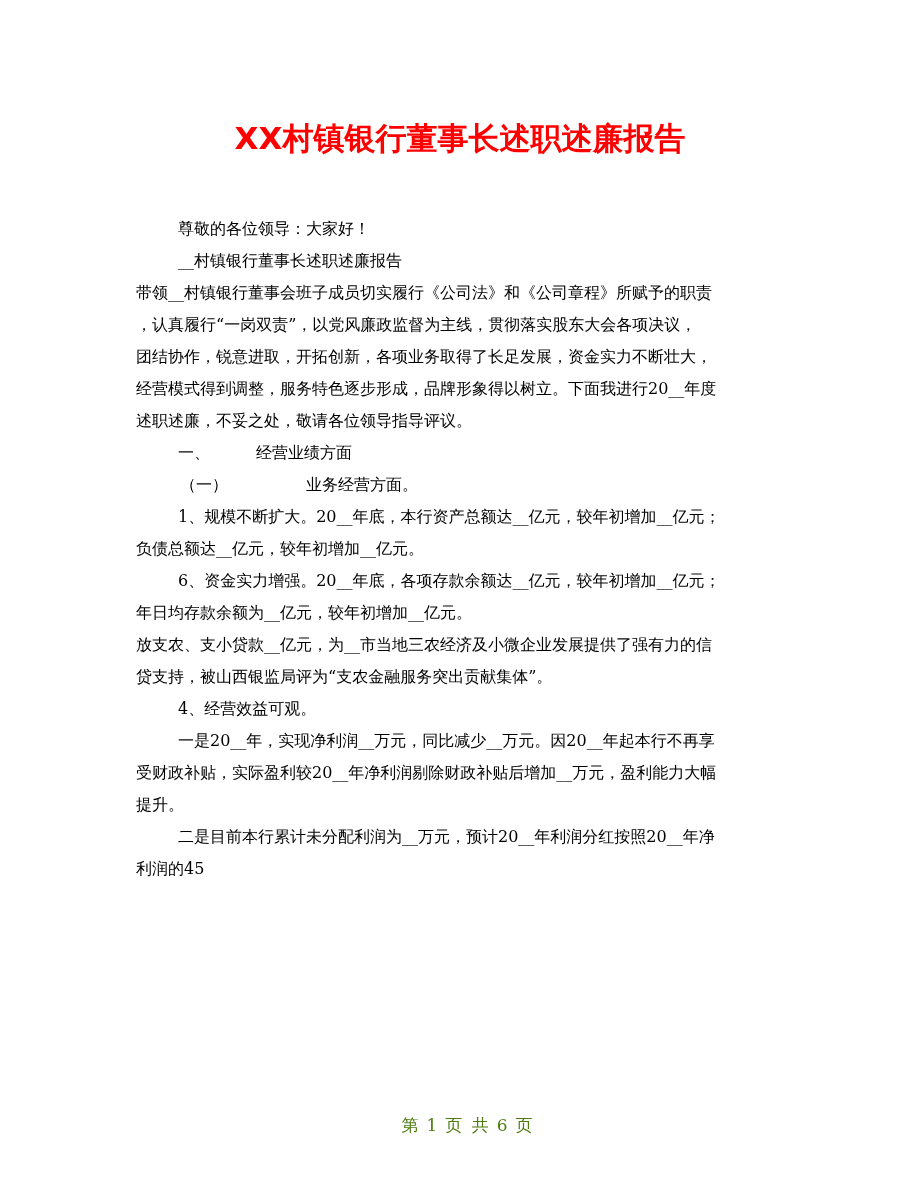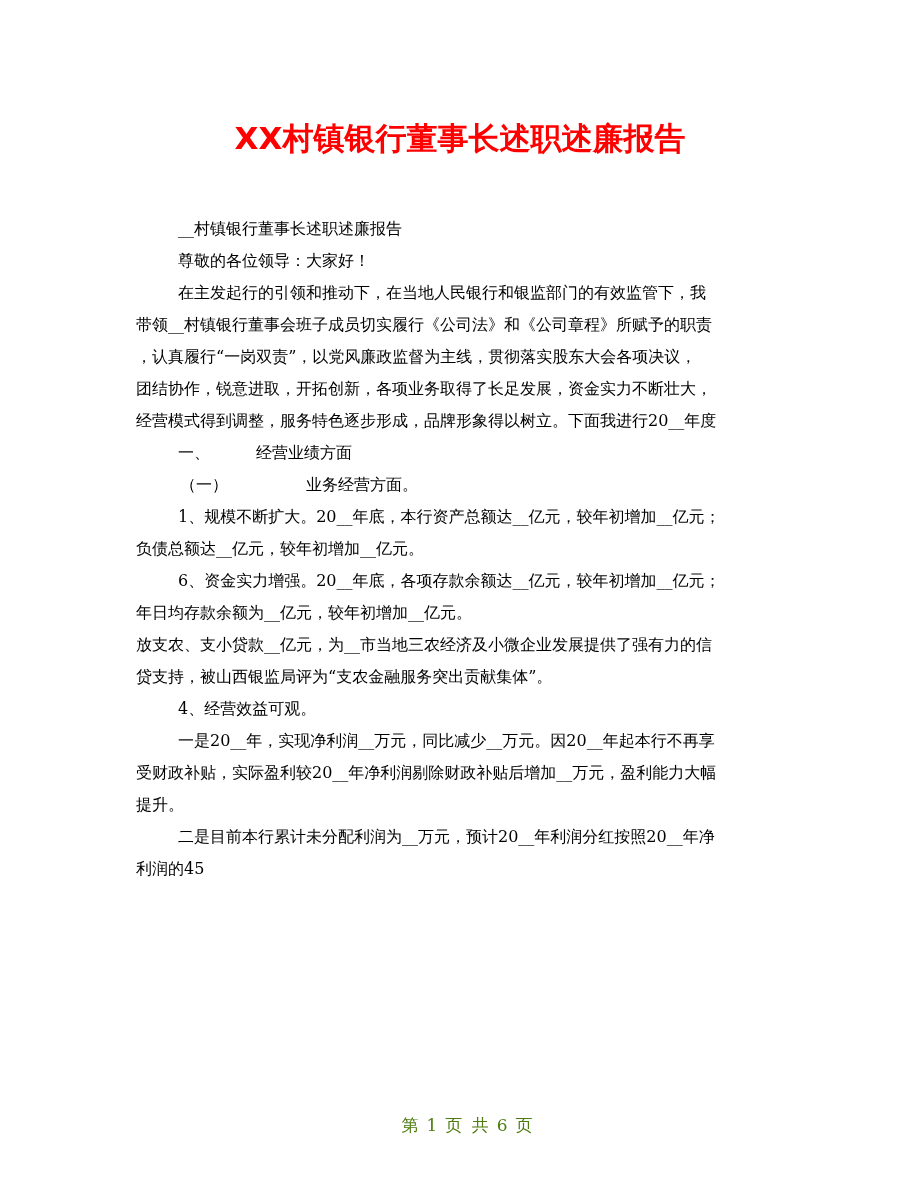--- a/index.html
+++ b/index.html
@@ -16,27 +16,27 @@
     .footer { position: absolute; top: 1114px; left: 0; width: 920px; text-align: center;
               font-size: 17px; color: #4d7c0f; letter-spacing: 2px; padding-left: 8px; }
     .footer span { margin: 0 3px; }
   </style>
 </head>
 <body>
 
 <div class="title">XX村镇银行董事长述职述廉报告</div>
 
 <div class="body">
+  <p class="p indent">尊敬的各位领导：大家好！</p>
   <p class="p indent">__村镇银行董事长述职述廉报告</p>
-  <p class="p indent">尊敬的各位领导：大家好！</p>
-  <p class="p indent">在主发起行的引领和推动下，在当地人民银行和银监部门的有效监管下，我</p>
   <p class="p">带领__村镇银行董事会班子成员切实履行《公司法》和《公司章程》所赋予的职责</p>
   <p class="p">，认真履行“一岗双责”，以党风廉政监督为主线，贯彻落实股东大会各项决议，</p>
   <p class="p">团结协作，锐意进取，开拓创新，各项业务取得了长足发展，资金实力不断壮大，</p>
   <p class="p">经营模式得到调整，服务特色逐步形成，品牌形象得以树立。下面我进行20__年度</p>
+  <p class="p">述职述廉，不妥之处，敬请各位领导指导评议。</p>
 
   <p class="p indent">
     <span class="tab1">一、</span><span>经营业绩方面</span>
   </p>
   <p class="p" style="padding-left:44px;">
     <span class="tab2">（一）</span><span style="padding-left:6px;margin-left:20px;">业务经营方面。</span>
   </p>
 
   <p class="p indent">1、规模不断扩大。20__年底，本行资产总额达__亿元，较年初增加__亿元；</p>
   <p class="p">负债总额达__亿元，较年初增加__亿元。</p>

